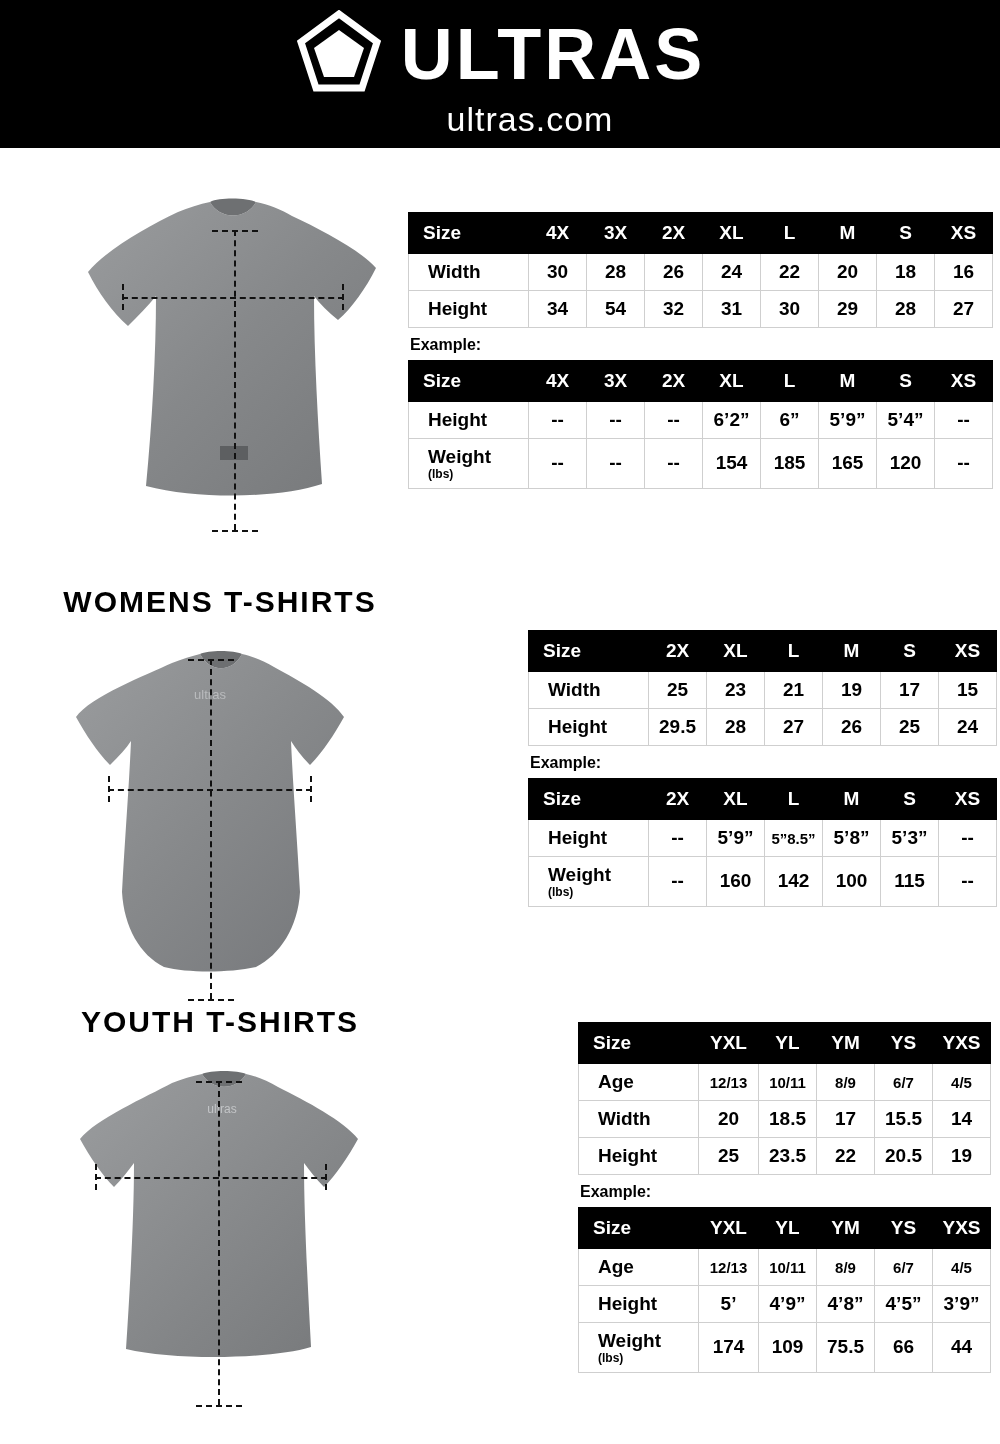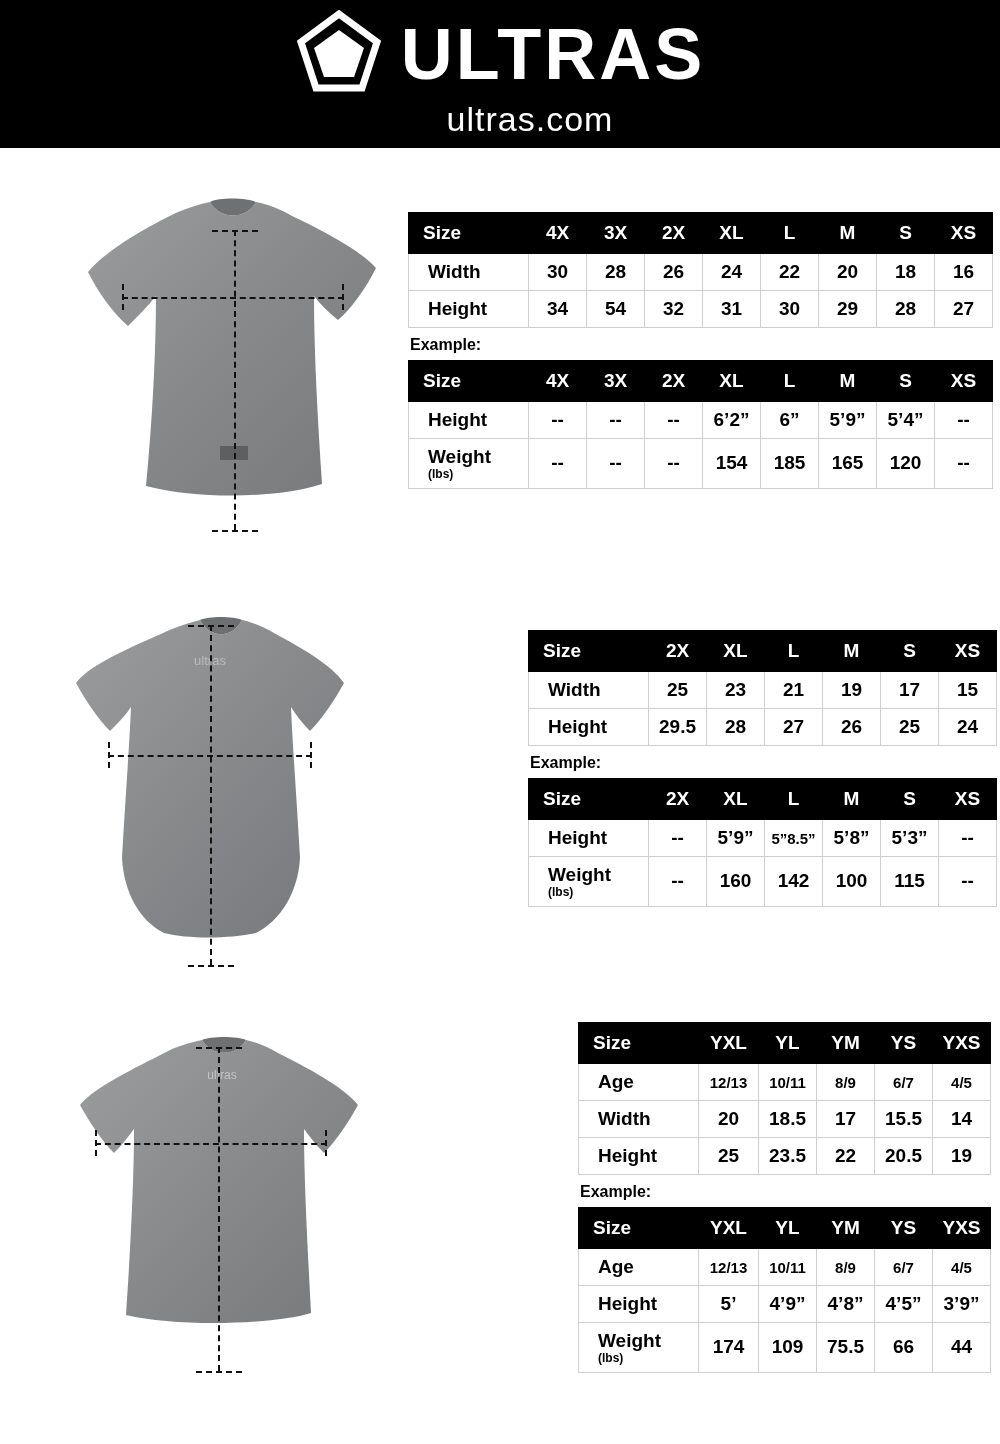--- a/index.html
+++ b/index.html
@@ -196,20 +196,21 @@
         <td>185</td>
         <td>165</td>
         <td>120</td>
         <td>--</td>
       </tr>
     </tbody>
   </table>
 </div>
 
 <div class="section" style="left:40px; top:585px; width:360px;">
+  <div class="sec-title" style="text-align:center;">WOMENS  T-SHIRTS</div>
   <div class="shirt-wrap" style="margin-top:18px; margin-left:20px;">
     <svg class="shirt-svg" width="300" height="340" viewBox="0 0 300 340">
       <defs>
         <linearGradient id="gw" x1="0" y1="0" x2="1" y2="1">
           <stop offset="0%" stop-color="#9a9c9e"></stop>
           <stop offset="50%" stop-color="#87898b"></stop>
           <stop offset="100%" stop-color="#75777a"></stop>
         </linearGradient>
       </defs>
       <path d="M112 26 C122 22 132 19 140 17 C150 36 172 36 182 17 C192 19 204 24 214 30
@@ -299,20 +300,21 @@
         <td>142</td>
         <td>100</td>
         <td>115</td>
         <td>--</td>
       </tr>
     </tbody>
   </table>
 </div>
 
 <div class="section" style="left:45px; top:1005px; width:350px;">
+  <div class="sec-title" style="text-align:center;">YOUTH  T-SHIRTS</div>
   <div class="shirt-wrap" style="margin-top:18px; margin-left:15px;">
     <svg class="shirt-svg" width="320" height="320" viewBox="0 0 320 320">
       <defs>
         <linearGradient id="gy" x1="0" y1="0" x2="1" y2="1">
           <stop offset="0%" stop-color="#9b9d9f"></stop>
           <stop offset="50%" stop-color="#888a8c"></stop>
           <stop offset="100%" stop-color="#76787a"></stop>
         </linearGradient>
       </defs>
       <path d="M112 26 C122 22 132 19 142 17 C152 34 176 34 186 17 C196 19 208 24 218 30

